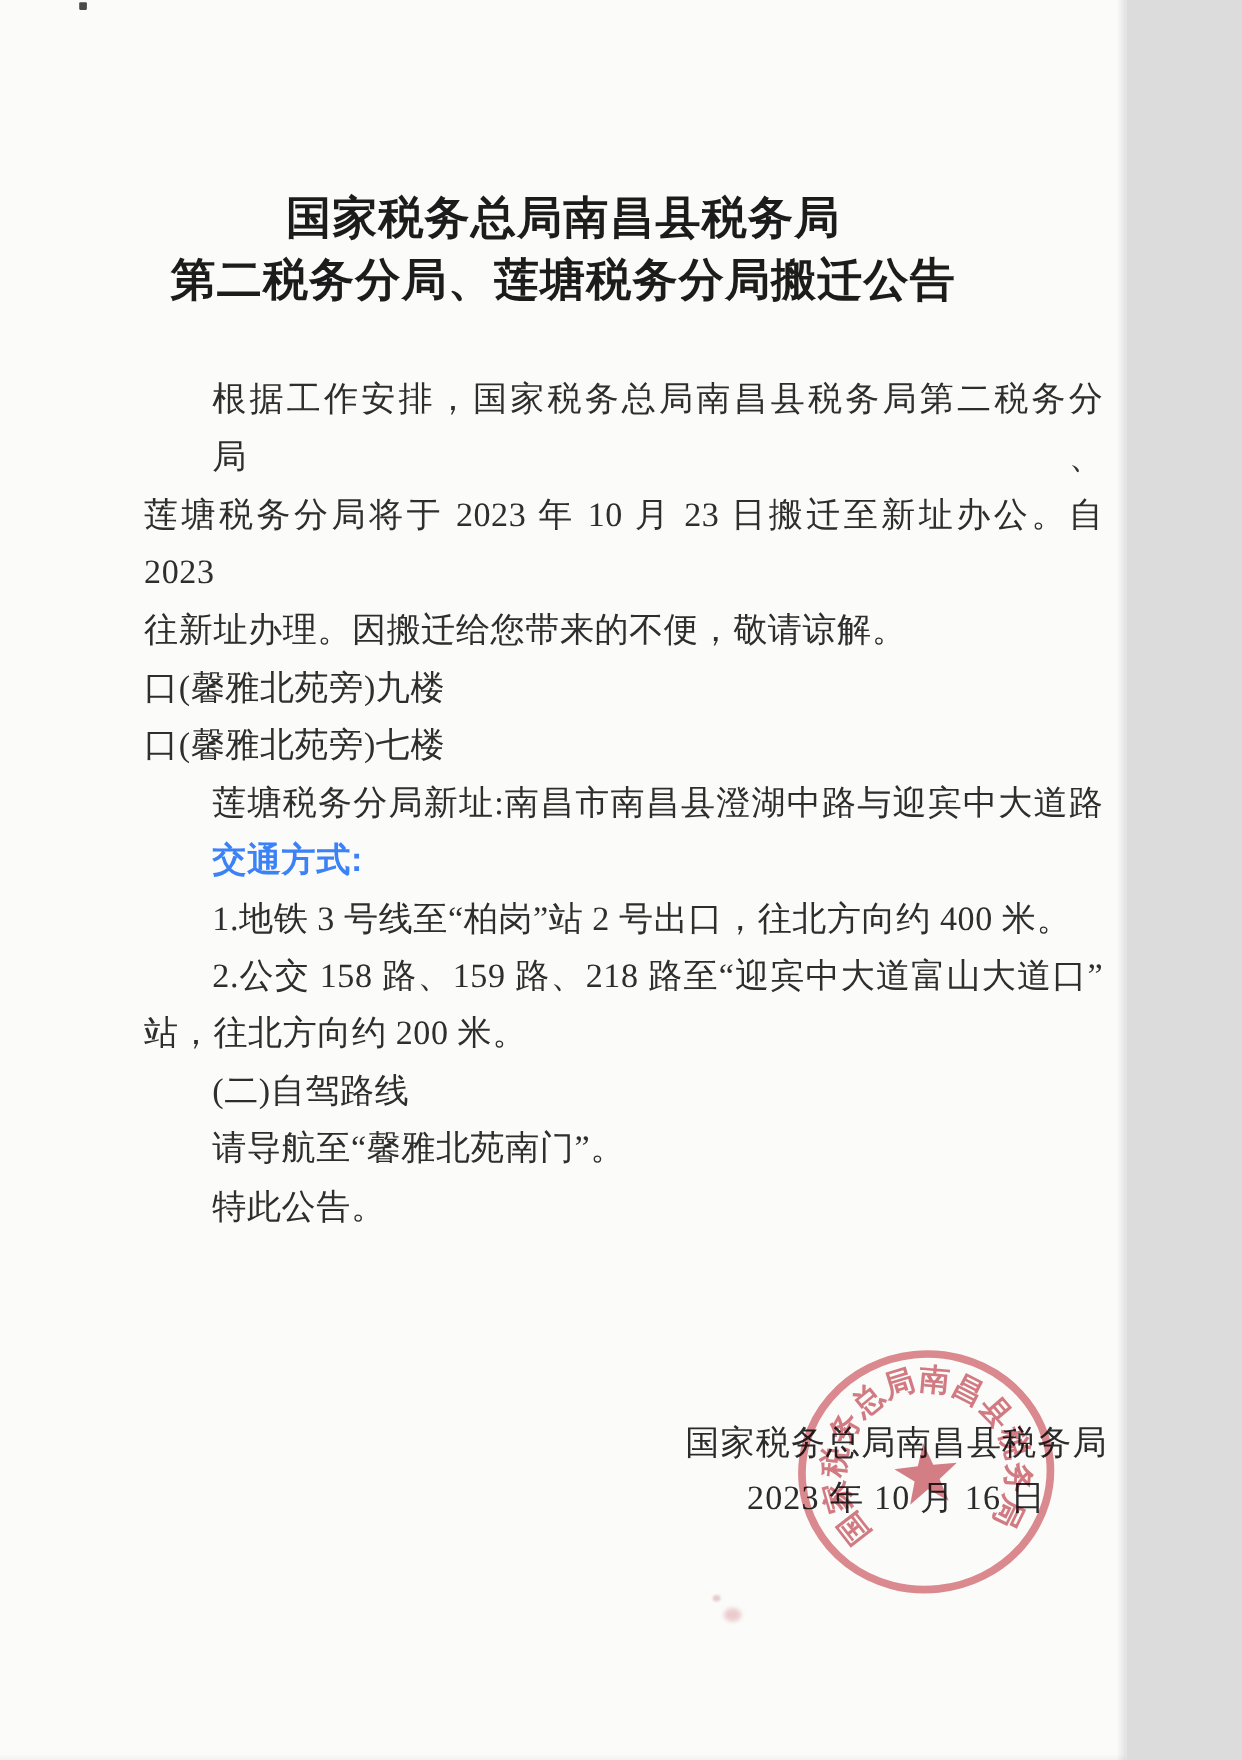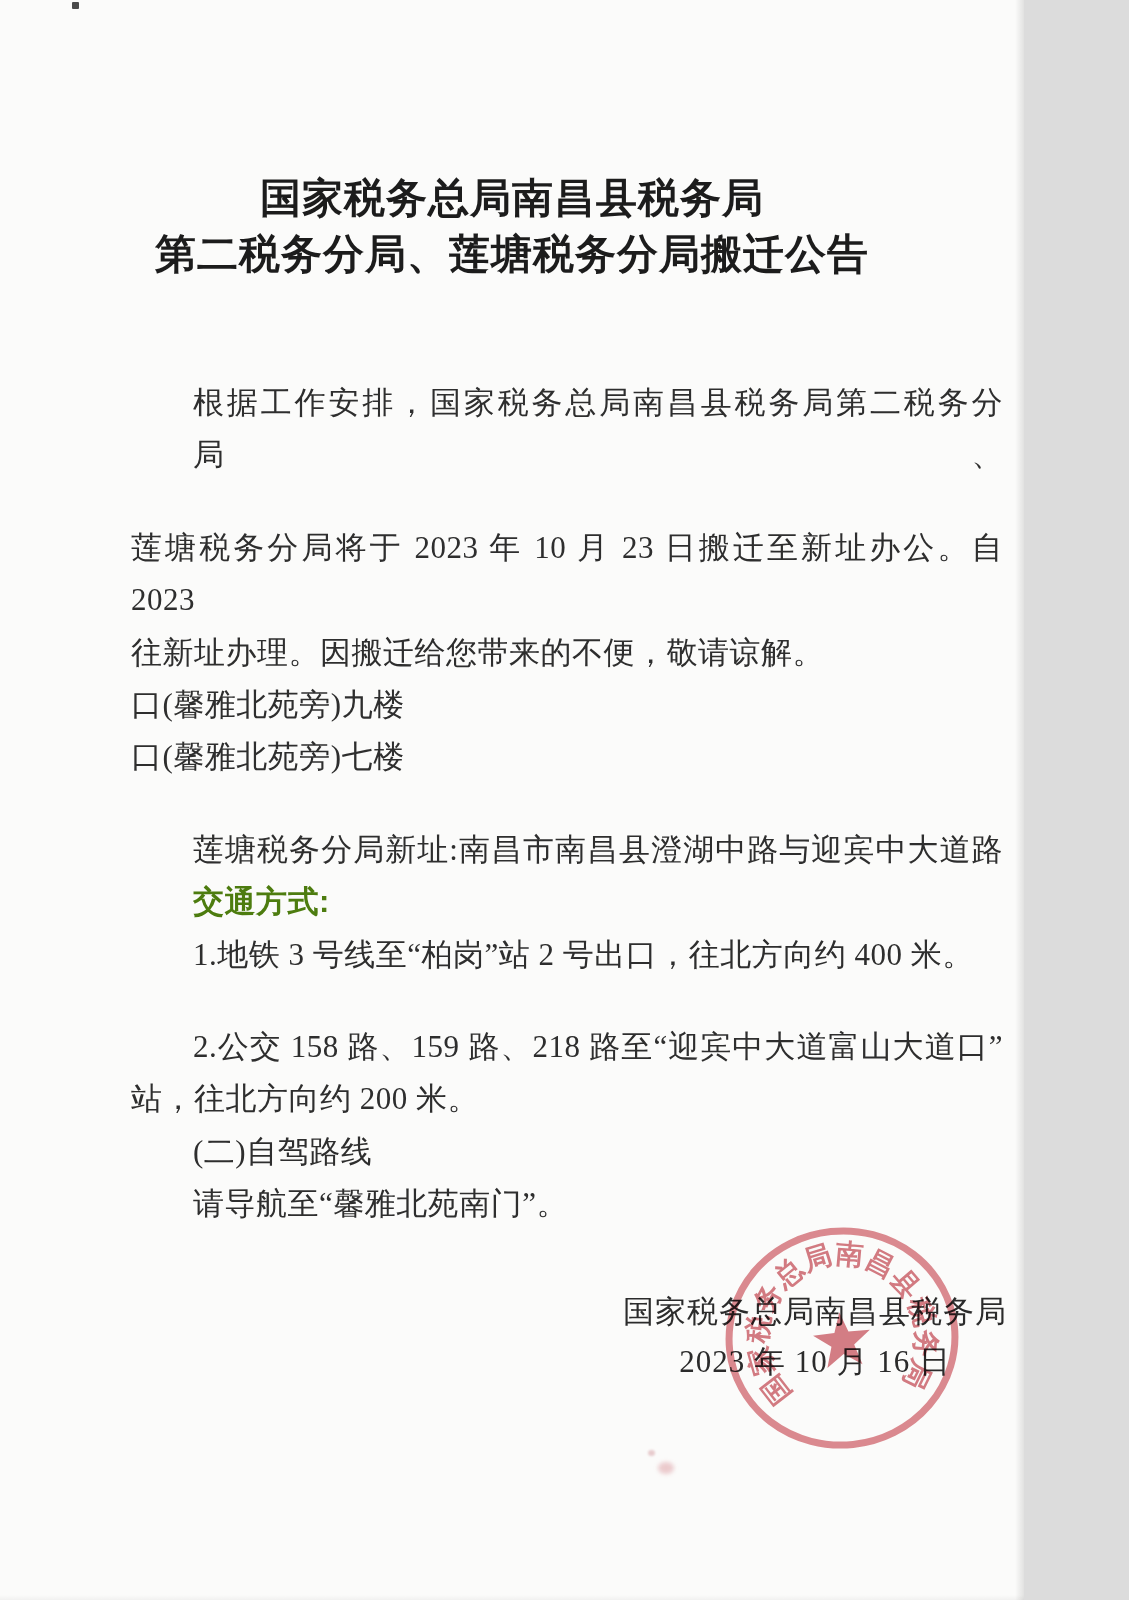--- a/index.html
+++ b/index.html
@@ -29,24 +29,24 @@
     color:#1c1c1c;
     letter-spacing:1px;
   }
   .body-text{
     position:absolute;top:337px;left:131px;width:872px;
     font-size:31px;line-height:52.4px;
     letter-spacing:0.5px;
   }
   .line{white-space:pre-wrap;}
   .ind{padding-left:62px;}
-  .just{text-align:justify;text-align-last:justify;margin-top:40px;}
+  .just{text-align:justify;text-align-last:justify;}
   .bold{
     font-family:"Liberation Sans", sans-serif;
-    font-weight:700;color:#4d7c0f;
+    font-weight:700;color:#3b82f6;
   }
   .signature{
     position:absolute;top:1287px;left:580px;width:470px;
     text-align:center;
     font-size:31px;line-height:50px;
     letter-spacing:1px;
     color:#2b2b2b;
   }
   .seal{
     position:absolute;left:722px;top:1218px;width:240px;height:240px;
@@ -89,20 +89,21 @@
     <div class="line">往新址办理。因搬迁给您带来的不便，敬请谅解。</div>
     <div class="line">口(馨雅北苑旁)九楼</div>
     <div class="line">口(馨雅北苑旁)七楼</div>
     <div class="line ind just">莲塘税务分局新址:南昌市南昌县澄湖中路与迎宾中大道路</div>
     <div class="line ind bold">交通方式:</div>
     <div class="line ind">1.地铁 3 号线至“柏岗”站 2 号出口，往北方向约 400 米。</div>
     <div class="line ind just">2.公交 158 路、159 路、218 路至“迎宾中大道富山大道口”</div>
     <div class="line">站，往北方向约 200 米。</div>
     <div class="line ind">(二)自驾路线</div>
     <div class="line ind">请导航至“馨雅北苑南门”。</div>
+    <div class="line ind">特此公告。</div>
   </div>
 
   <div class="signature">
     <div>国家税务总局南昌县税务局</div>
     <div>2023 年 10 月 16 日</div>
   </div>
 
   <svg class="seal" viewBox="0 0 240 240">
     <g transform="rotate(-6 120 120)">
       <ellipse cx="120" cy="120" rx="113" ry="107" fill="none" stroke-width="7" opacity="0.78" stroke="#cf5a63"></ellipse>

